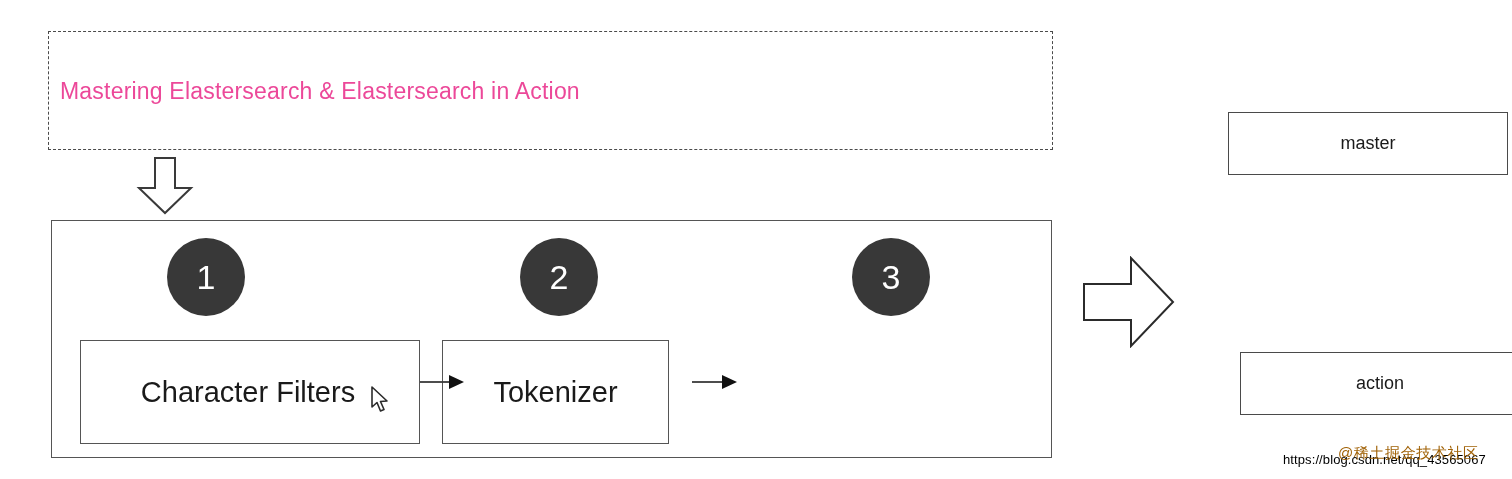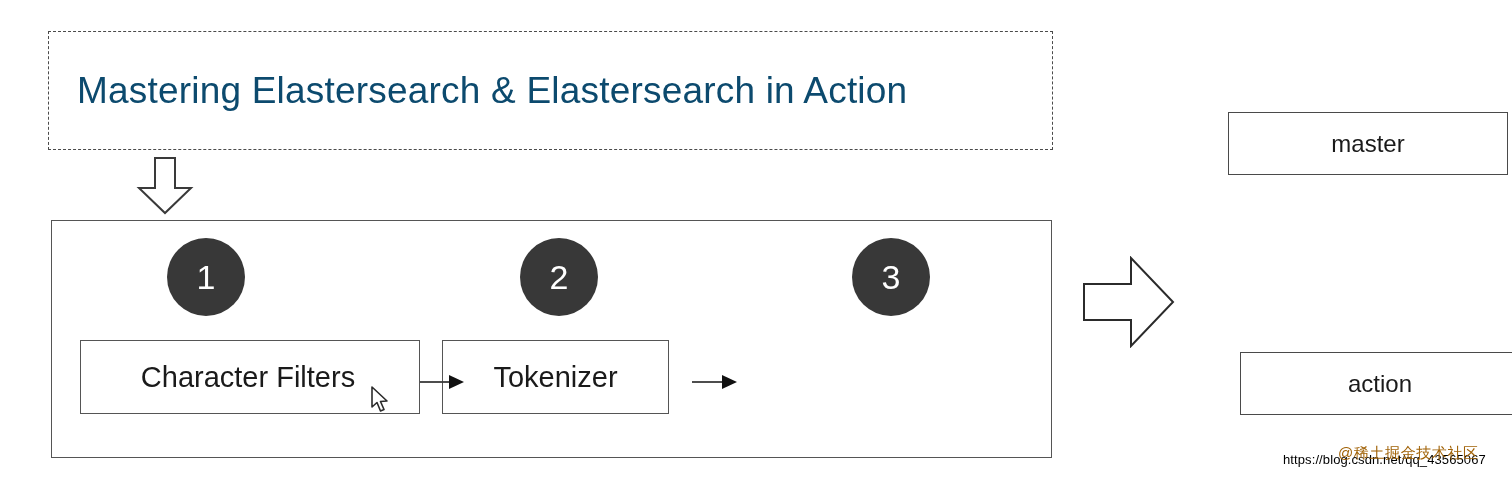--- a/index.html
+++ b/index.html
@@ -25,27 +25,27 @@
     left: 48px;
     top: 31px;
     width: 1005px;
     height: 119px;
     border: 1px dashed #4a4a4a;
     box-sizing: border-box;
     background: #ffffff;
   }
   .title-text {
     position: absolute;
-    left: 28px;
+    left: 11px;
     top: 50%;
     transform: translateY(-50%);
-    font-size: 37px;
+    font-size: 23px;
     font-weight: 400;
     letter-spacing: 0.2px;
-    color: #0c4a6e;
+    color: #ec4899;
     white-space: nowrap;
   }
 
   
   .down-arrow {
     position: absolute;
     left: 134px;
     top: 157px;
     width: 62px;
     height: 58px;
@@ -79,21 +79,21 @@
     line-height: 1;
   }
   .circle-1 { left: 167px; top: 238px; }
   .circle-2 { left: 520px; top: 238px; }
   .circle-3 { left: 852px; top: 238px; }
 
   
   .stage-box {
     position: absolute;
     top: 340px;
-    height: 74px;
+    height: 104px;
     border: 1.6px solid #555555;
     box-sizing: border-box;
     background: #ffffff;
     display: flex;
     align-items: center;
     justify-content: center;
   }
   .stage-label {
     font-size: 29px;
     color: #1a1a1a;
@@ -129,21 +129,21 @@
     width: 280px;
     height: 63px;
     border: 1.4px solid #4a4a4a;
     box-sizing: border-box;
     background: #ffffff;
     display: flex;
     align-items: center;
     justify-content: center;
   }
   .token-label {
-    font-size: 24px;
+    font-size: 18px;
     color: #1a1a1a;
     white-space: nowrap;
   }
   .token-0 { top: 112px; }
   .token-1 { top: 233px; }
   .token-2 { top: 352px; margin-left: 12px; }
 
   
   .cursor {
     position: absolute;

